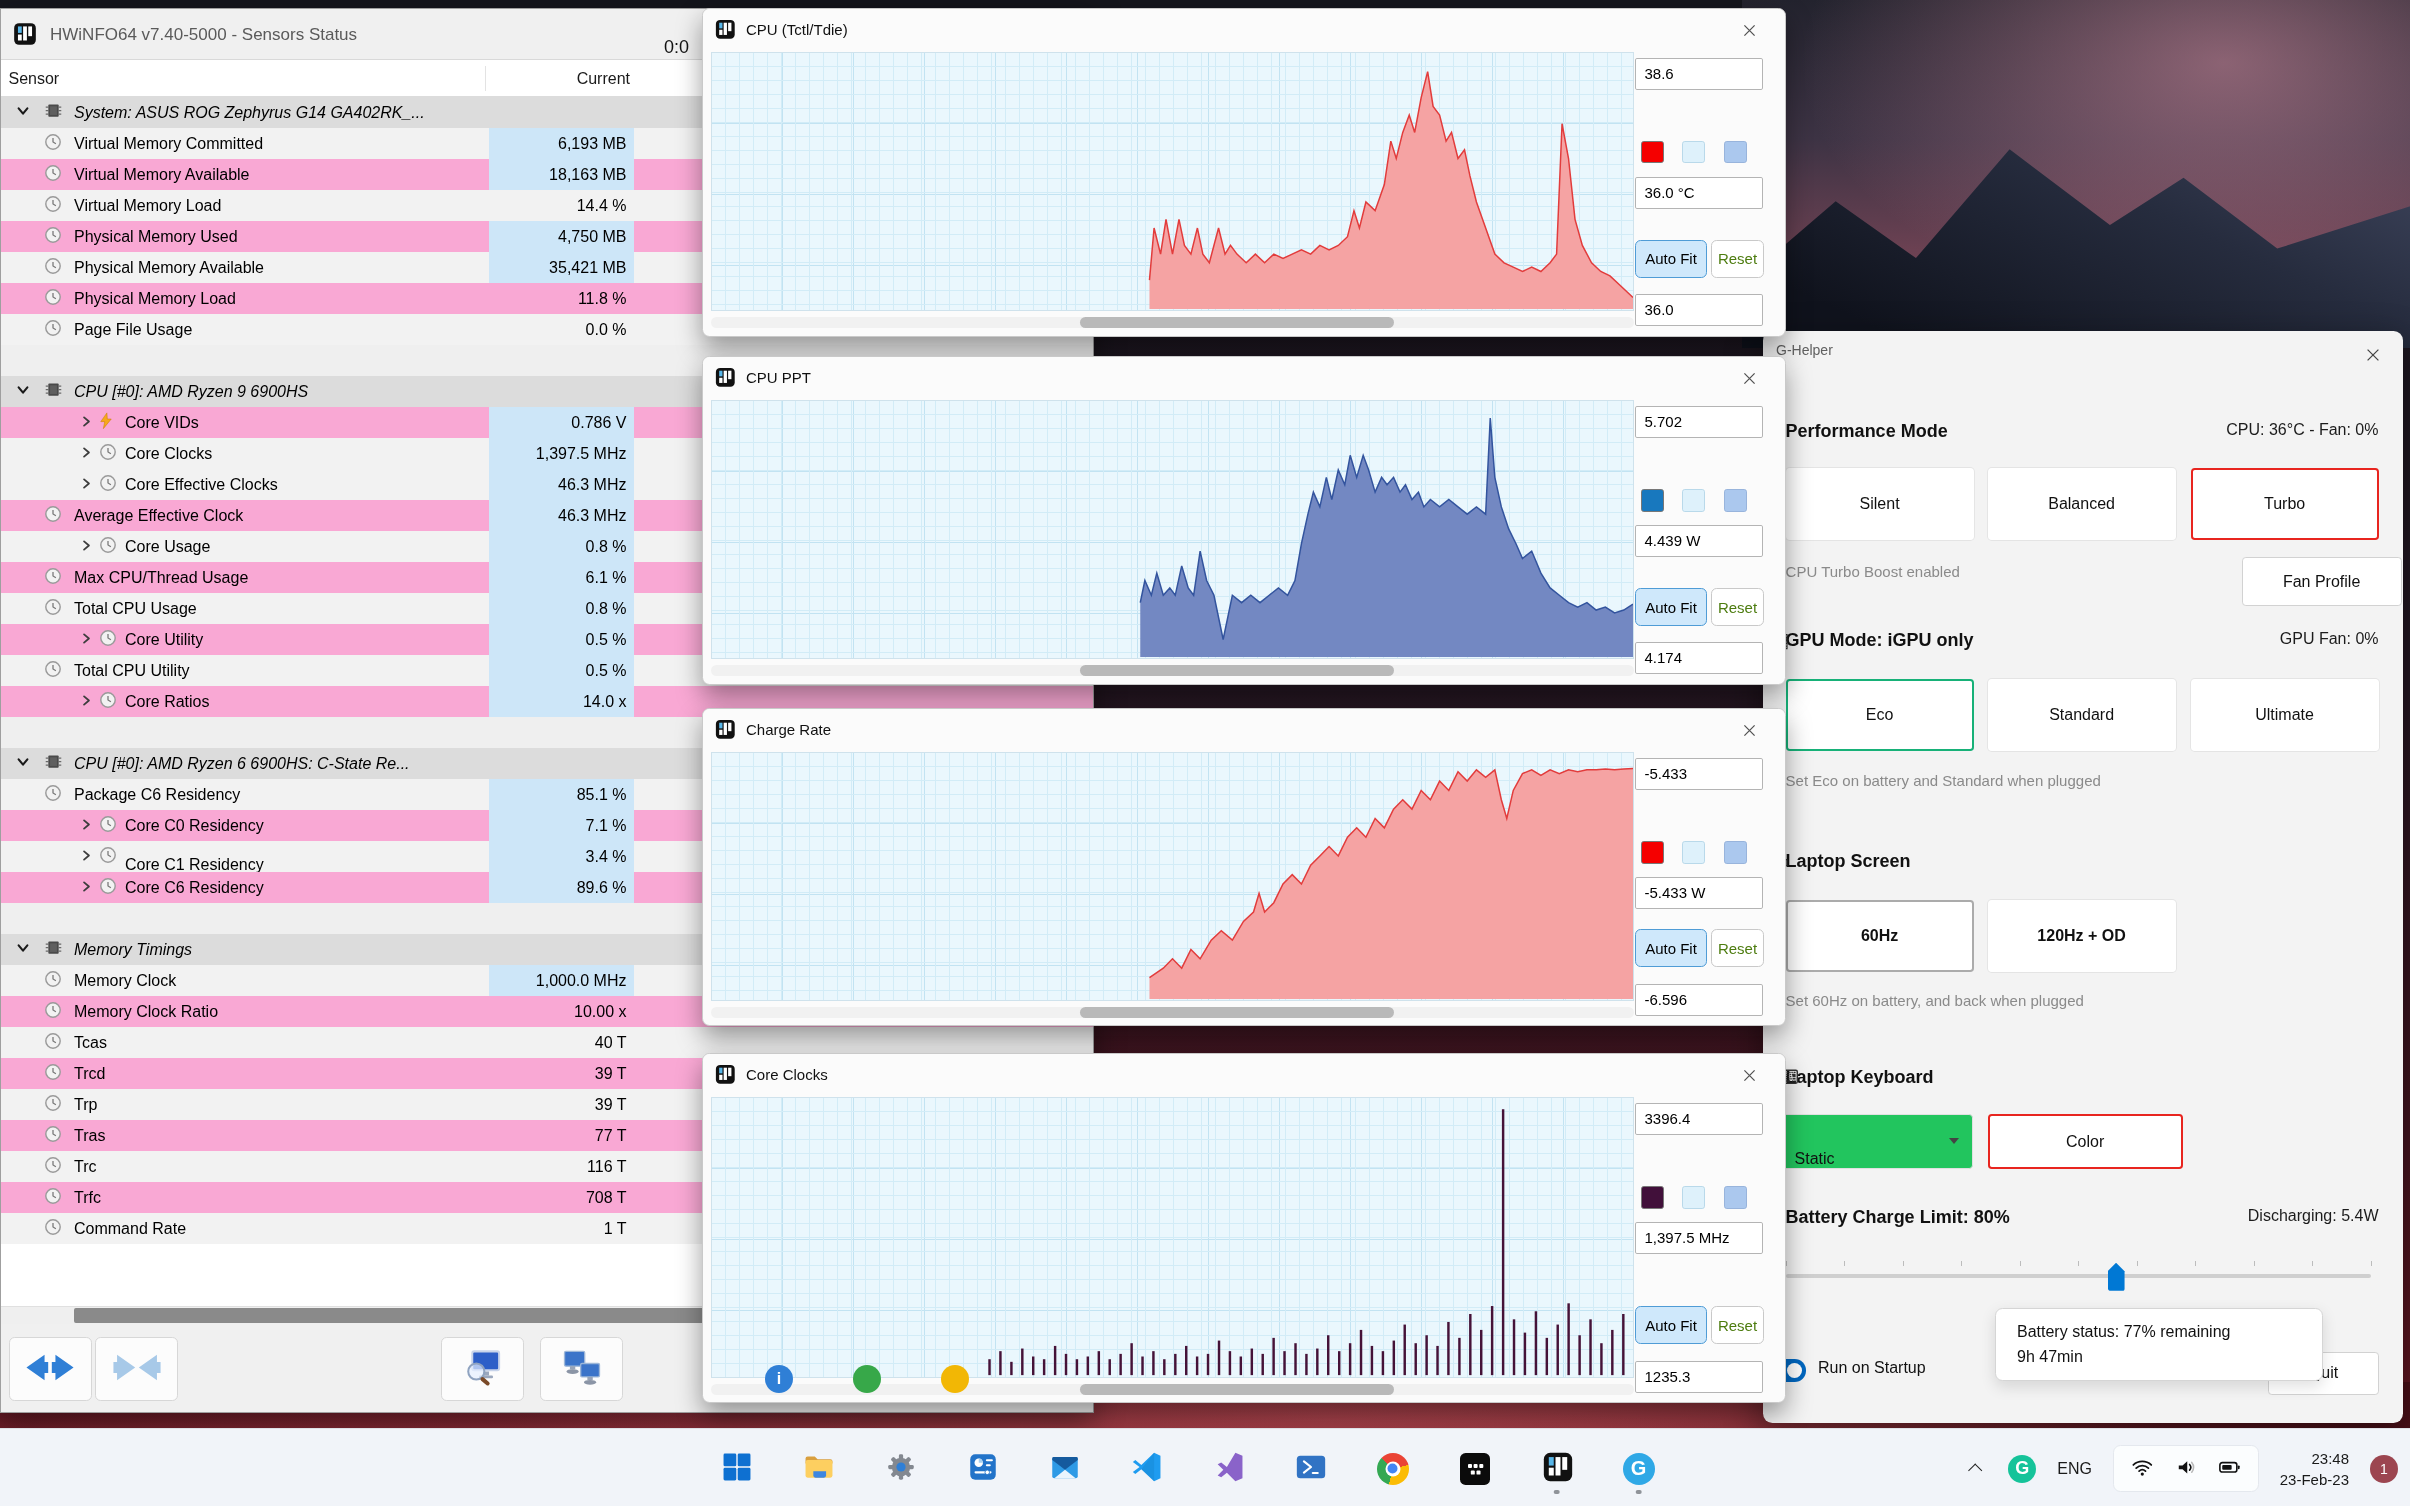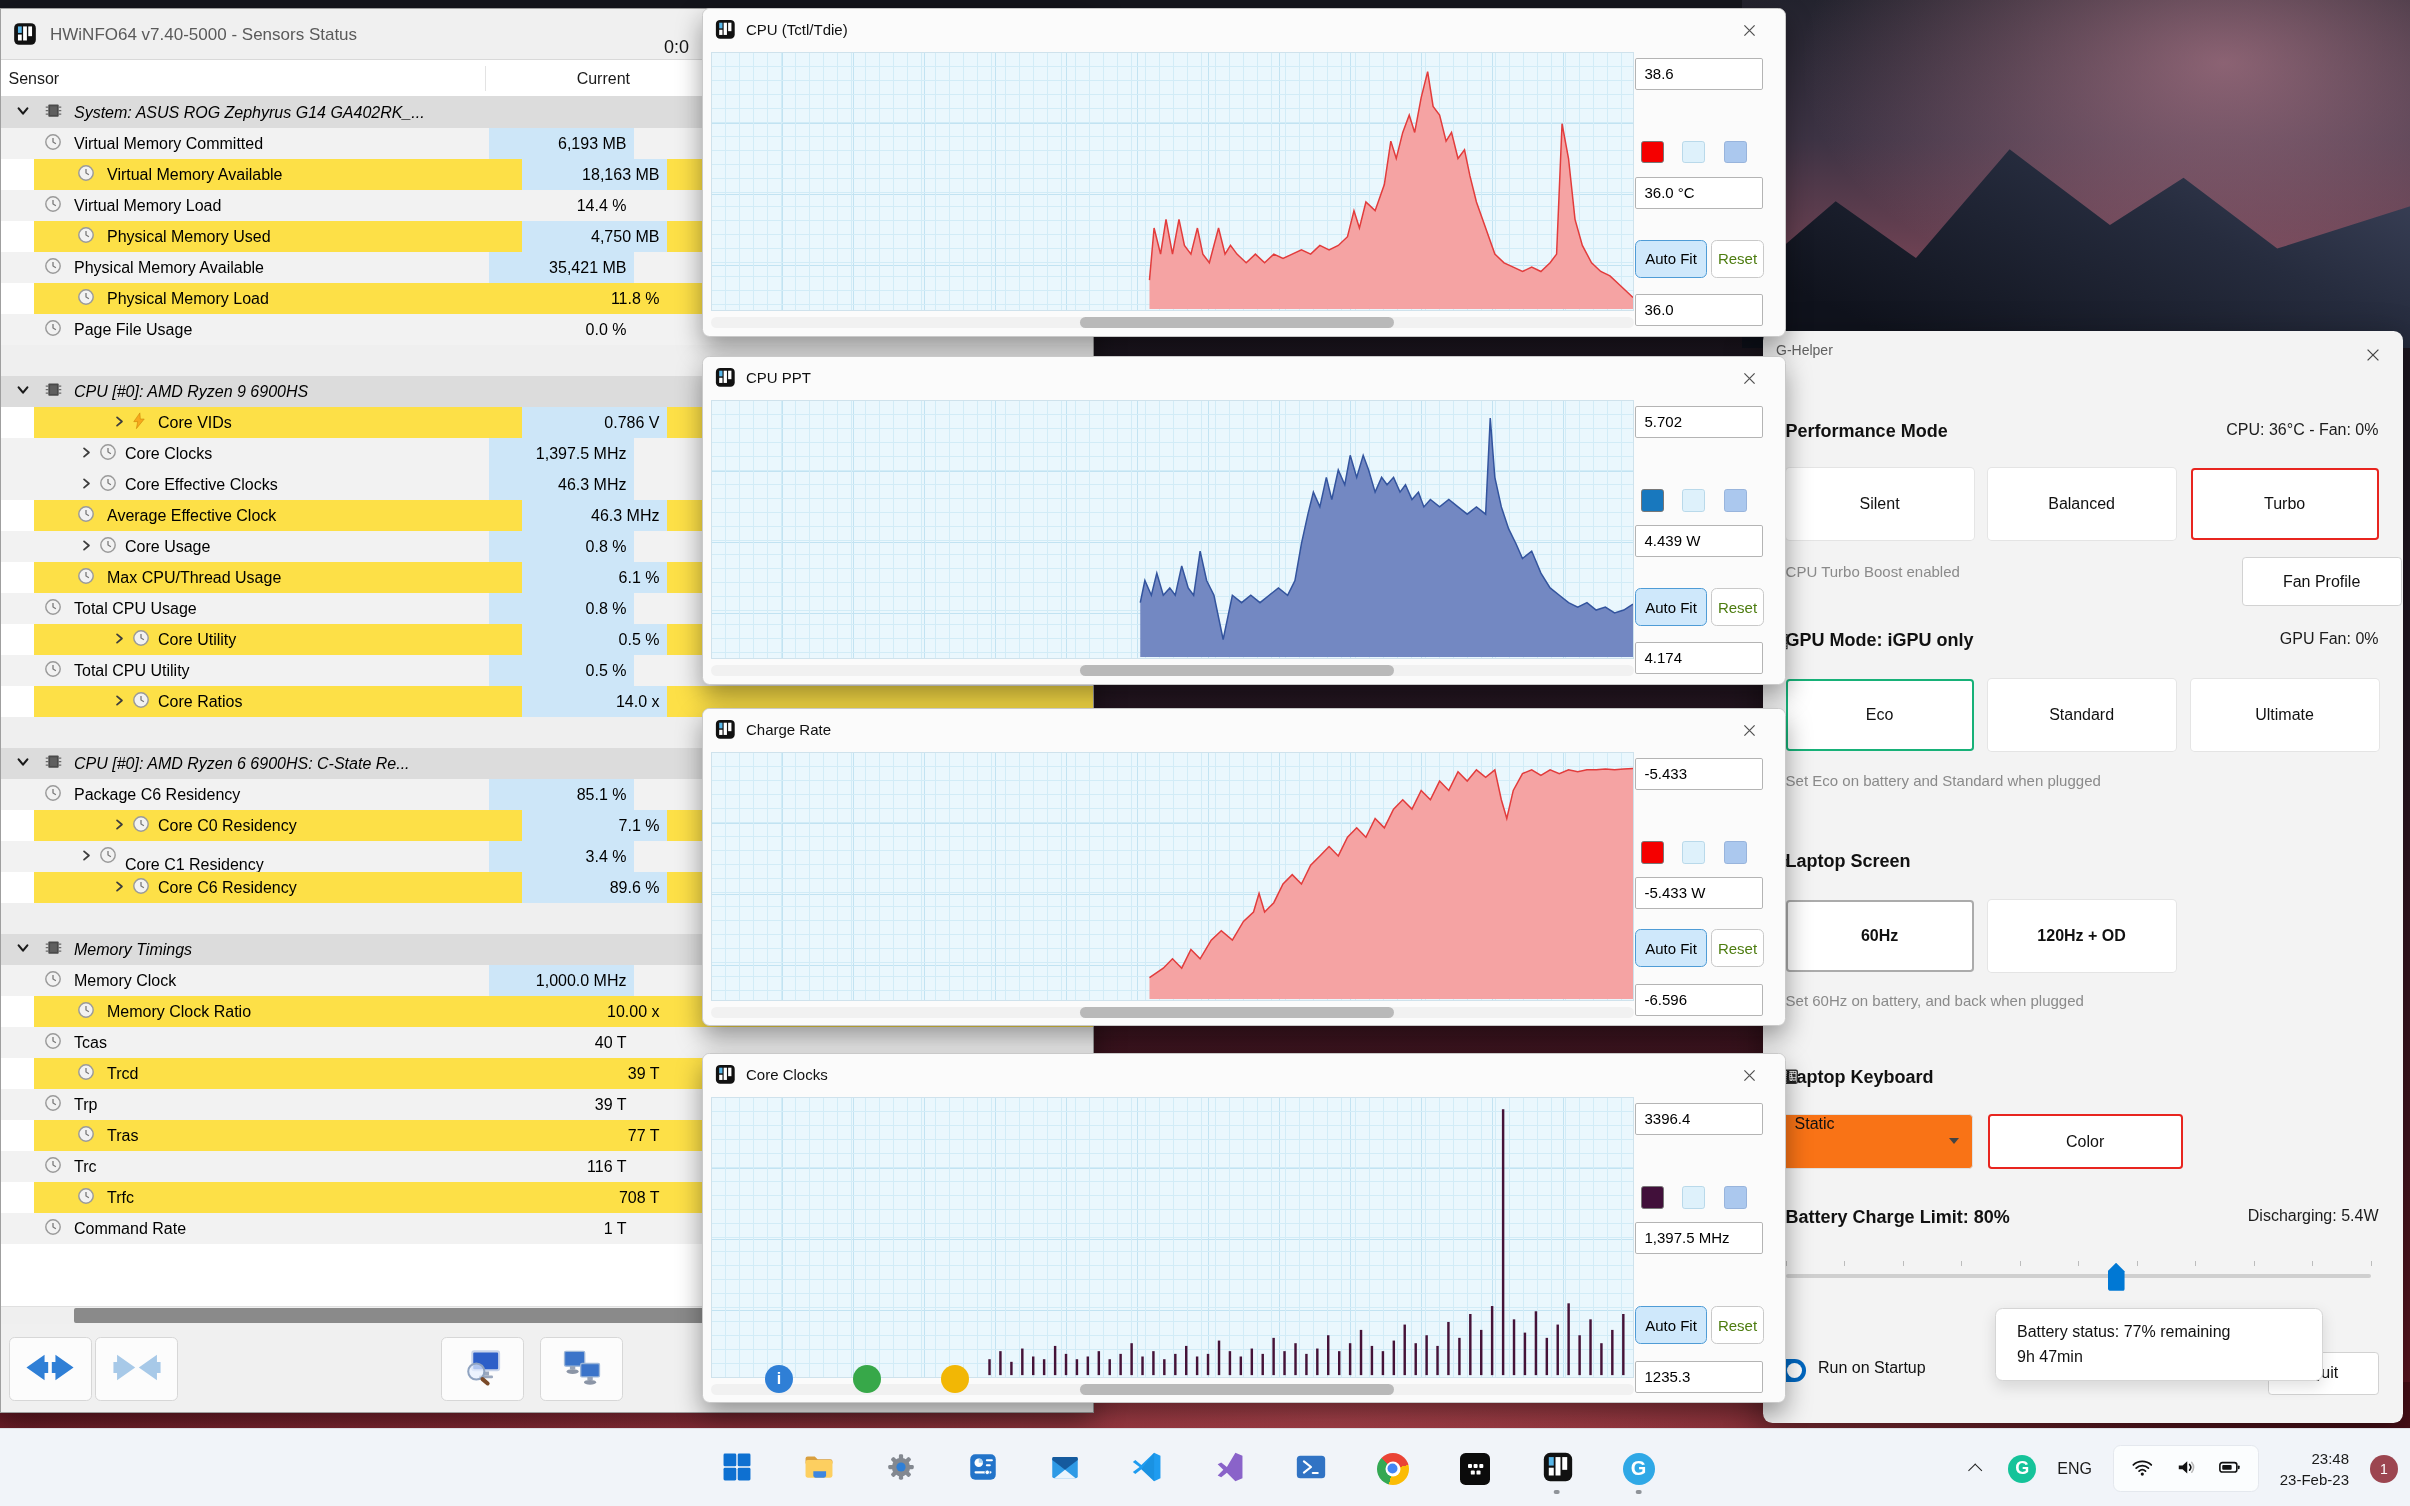--- a/index.html
+++ b/index.html
@@ -24,21 +24,21 @@
     border:0.9px solid #9f9f9f;box-shadow:0 9.4px 28px rgba(0,0,0,.4);overflow:hidden;z-index:10;}
   #hw-titlebar{position:absolute;left:0;top:0;width:100%;height:51px;background:#f0f0f0;border-bottom:0.9px solid #d9d9d9;}
   #hw-titlebar .appic{position:absolute;left:11.3px;top:12.2px;width:26px;height:26px;}
   #hw-title{position:absolute;left:49px;top:0;line-height:51px;font-size:17px;color:#5a5a5a;white-space:nowrap;}
   #hw-header{position:absolute;left:0;top:52px;width:100%;height:36px;background:#fff;border-bottom:0.9px solid #dcdcdc;font-size:16px;color:#1a1a1a;}
   #hw-header .h-sensor{position:absolute;left:7.5px;line-height:35px;}
   #hw-header .h-current{position:absolute;left:488px;width:141px;text-align:right;line-height:35px;}
   #hw-header .h-sep{position:absolute;left:484px;top:5.6px;height:24.5px;width:0.9px;background:#e3e3e3;}
   #hw-rows{position:absolute;left:0;top:88px;width:100%;}
   .hw-row{position:relative;height:31px;font-size:16px;color:#000;}
-  .hw-row.st0{background:#fde047;margin-left:33px;} .hw-row.st1{background:#f2f2f2;}
+  .hw-row.st0{background:#f9a8d4;} .hw-row.st1{background:#f2f2f2;}
   .hw-row.grp{background:#dcdcdc;font-style:italic;}
   .hw-row.spacer{background:#efefef;}
   .hw-row .chev{position:absolute;top:7.5px;} 
   .hw-row .ric{position:absolute;top:5.6px;}
   .hw-row .lbl{position:absolute;top:0;line-height:31px;white-space:nowrap;}
   .hw-row .val{position:absolute;left:488px;top:0;width:145px;height:31px;line-height:31px;text-align:right;padding-right:7.5px;white-space:nowrap;}
   .hw-row .val.blue{background:#cde6f8;}
   .hw-row .ext{position:absolute;top:0;line-height:31px;white-space:nowrap;text-align:right;}
   #hw-scroll{position:absolute;left:0;top:1297px;width:100%;height:19px;background:#efefef;border-top:0.9px solid #e0e0e0;}
   #hw-scroll .thumb{position:absolute;left:73px;top:1.9px;width:1021px;height:15px;background:#8a8a8a;border-radius:1.9px;}
@@ -86,22 +86,22 @@
   .gh-stat{position:absolute;right:0;top:0;font-size:16px;color:#1c1c1c;white-space:nowrap;}
   .gh-cap{font-size:15px;color:#8a8a8a;white-space:nowrap;}
   .gh-ic{position:absolute;left:-15px;top:-1.9px;font-size:20px;color:#333;}
   .gbtn{position:absolute;top:0;height:72px;background:#fff;border-radius:3.8px;box-shadow:0 0 0 0.9px #e4e4e4;
     display:flex;align-items:center;justify-content:center;font-size:16px;}
   .sel-red{box-shadow:none;border:2.8px solid #e8251f;}
   .sel-green{box-shadow:none;border:2.8px solid #17b178;}
   .sel-grey{box-shadow:none;border:2.8px solid #ababab;}
   #gh-fanprofile{position:absolute;left:456px;top:0;width:160px;height:49px;background:#fff;border:0.9px solid #d2d2d2;border-radius:3.8px;
     display:flex;align-items:center;justify-content:center;}
-  #gh-dropdown{position:absolute;left:-13px;top:0;width:200px;height:55px;background:#f97316;border:0.9px solid #e0e0e0;border-radius:3.8px;
-    display:flex;align-items:flex-start;padding-left:21px;}
+  #gh-dropdown{position:absolute;left:-13px;top:0;width:200px;height:55px;background:#22c55e;border:0.9px solid #e0e0e0;border-radius:3.8px;
+    display:flex;align-items:flex-end;padding-left:21px;}
   #gh-dropdown .arr{position:absolute;right:13px;top:22.6px;width:0;height:0;border-left:5.6px solid transparent;border-right:5.6px solid transparent;border-top:6.6px solid #444;}
   #gh-colorbtn{position:absolute;left:202px;top:0;width:195px;height:55px;background:#fff;border:2.8px solid #e8251f;border-radius:3.8px;
     display:flex;align-items:center;justify-content:center;}
   #gh-slider{position:absolute;left:22.6px;right:32px;top:928px;height:34px;}
   #gh-slider .track{position:absolute;left:0;right:0;top:15px;height:3.8px;background:#cfcfcf;border-radius:1.9px;}
   #gh-slider .tick{position:absolute;top:1.9px;width:0.9px;height:5.6px;background:#bcbcbc;}
   #gh-slider .thumb{position:absolute;top:3.8px;width:17px;height:28px;background:#0078d4;border-radius:2.8px;
     clip-path:polygon(0 30%,50% 0,100% 30%,100% 100%,0 100%);}
   #gh-tooltip{position:absolute;left:232px;top:977px;width:328px;height:73px;background:#fff;border:0.9px solid #d5d5d5;border-radius:7.5px;
     box-shadow:0 5.6px 15px rgba(0,0,0,.12);padding:11.3px 0 0 21px;line-height:1.55;z-index:5;}

